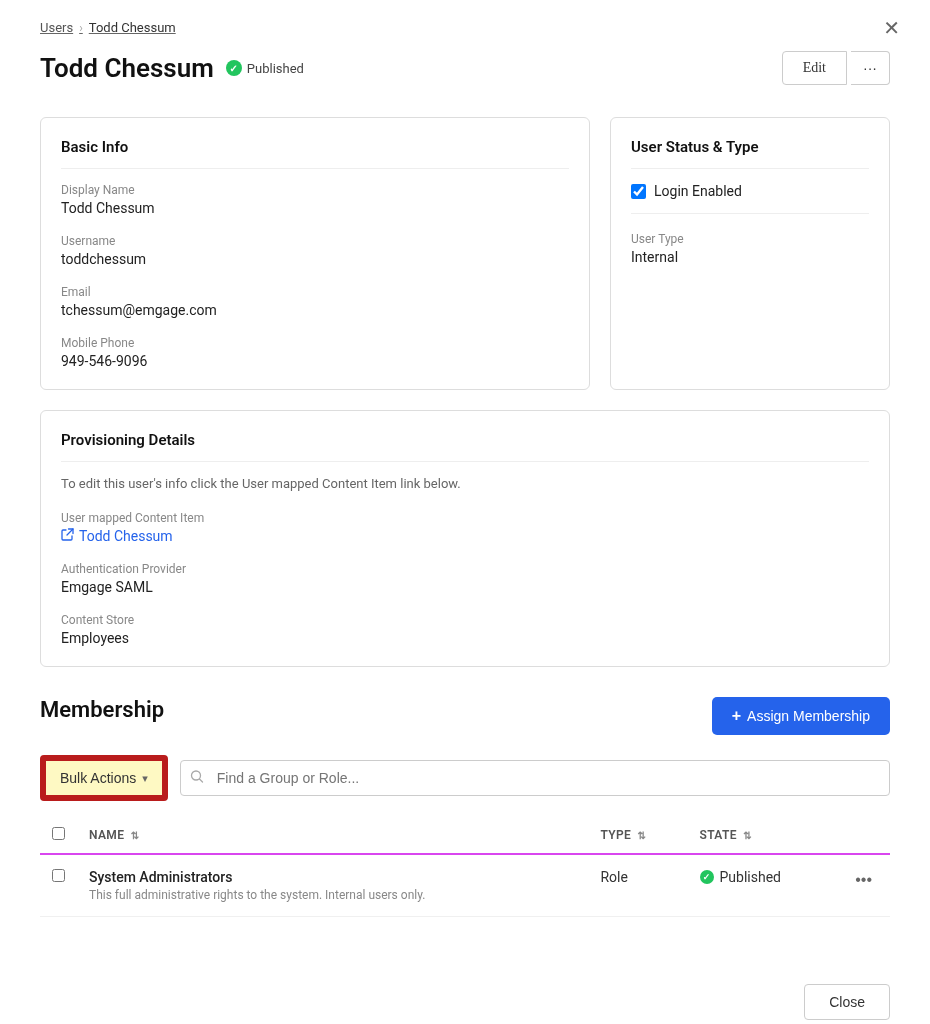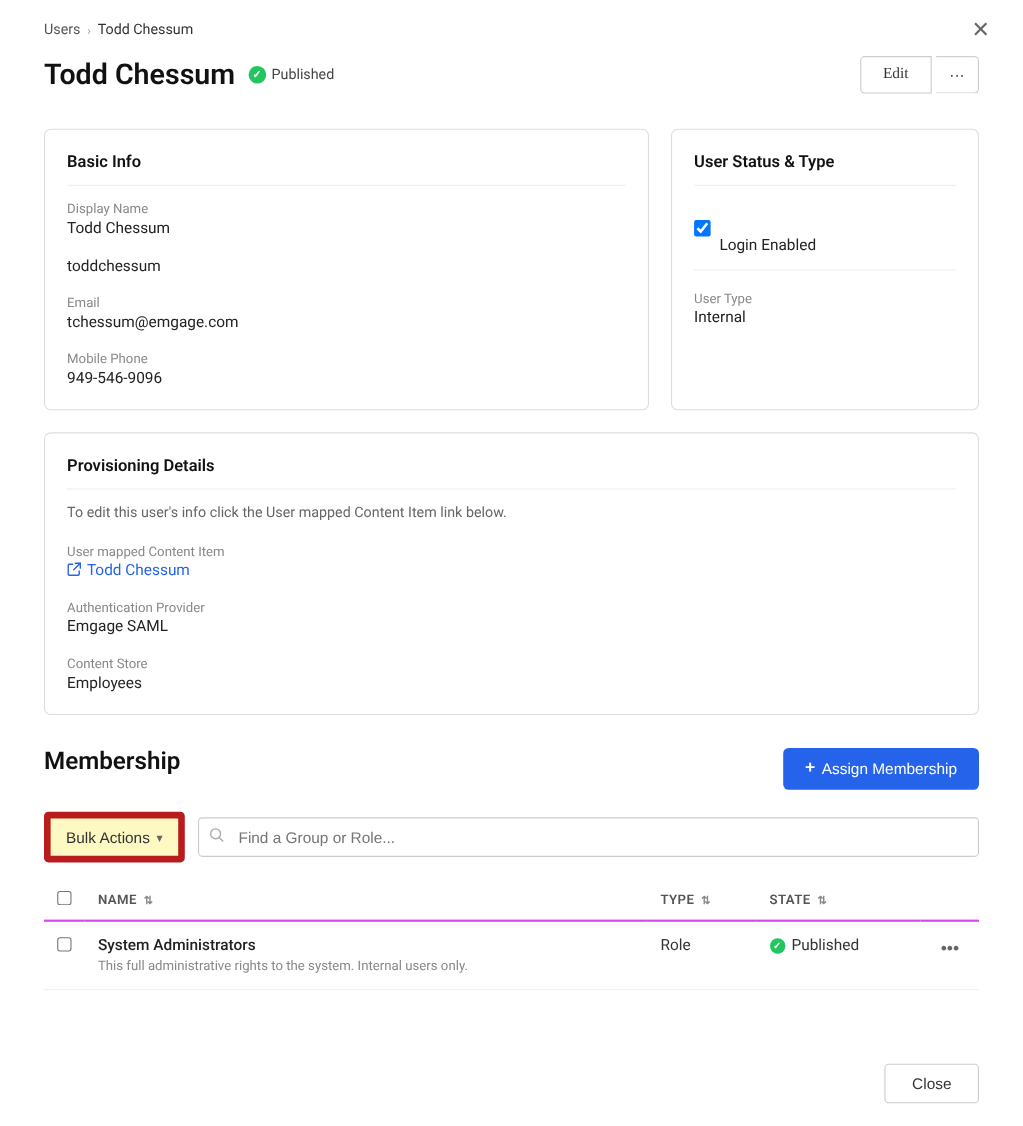--- a/index.html
+++ b/index.html
@@ -14,20 +14,21 @@
     }
 
     
     .breadcrumb {
       display: flex;
       align-items: center;
       padding: 20px 40px 0 40px;
       font-size: 13px;
       color: #666;
       gap: 6px;
+      text-decoration: underline;
     }
     .breadcrumb-link {
       color: #555;
       cursor: pointer;
       text-decoration: none;
     }
     .breadcrumb-sep { color: #aaa; font-size: 12px; }
     .breadcrumb-current { color: #333; }
 
     
@@ -168,21 +169,20 @@
       border-bottom: 1px solid #eee;
     }
     .checkbox-row input[type="checkbox"] {
       width: 15px;
       height: 15px;
       cursor: pointer;
     }
     .checkbox-label {
       font-size: 14px;
       color: #222;
-      margin-top: 32px;
     }
 
     
     .card-provisioning {
       margin-bottom: 30px;
     }
     .external-link {
       display: flex;
       align-items: center;
       gap: 5px;
@@ -394,20 +394,21 @@
 
     <div class="card card-basic">
       <div class="card-title">Basic Info</div>
 
       <div class="field-group">
         <div class="field-label">Display Name</div>
         <div class="field-value">Todd Chessum</div>
       </div>
 
       <div class="field-group">
+        <div class="field-label">Username</div>
         <div class="field-value">toddchessum</div>
       </div>
 
       <div class="field-group">
         <div class="field-label">Email</div>
         <div class="field-value">tchessum@emgage.com</div>
       </div>
 
       <div class="field-group">
         <div class="field-label">Mobile Phone</div>

